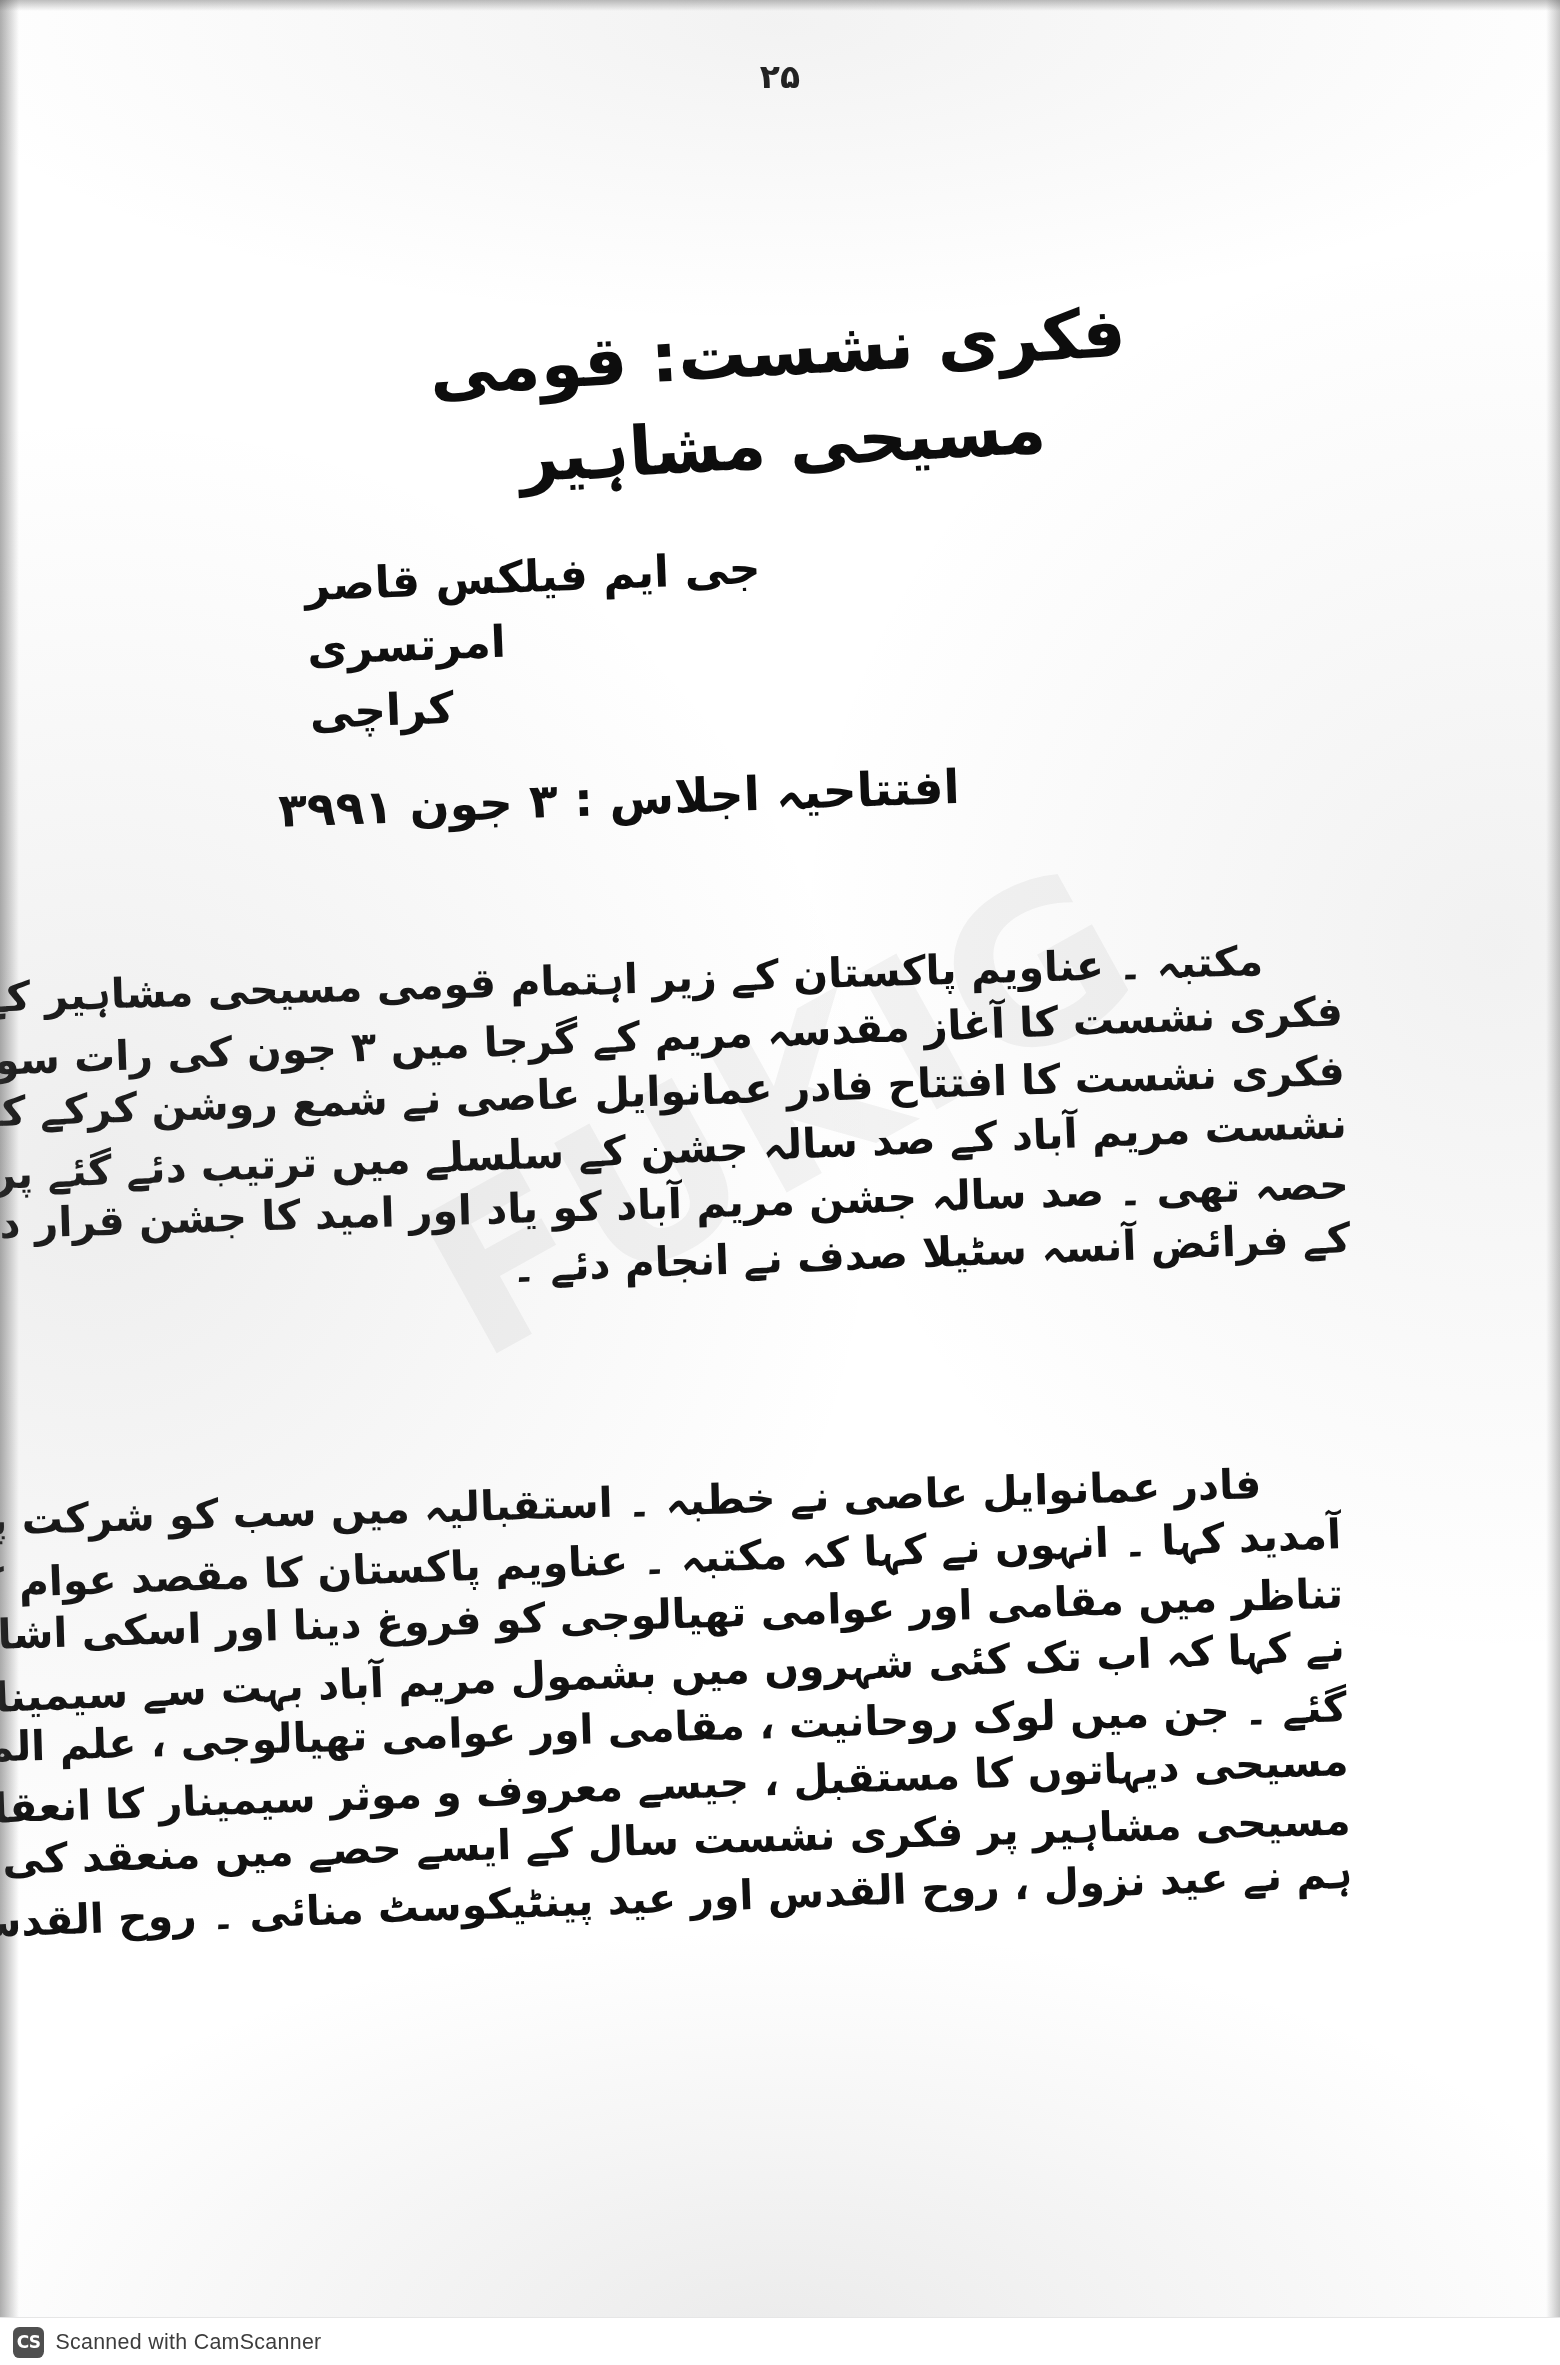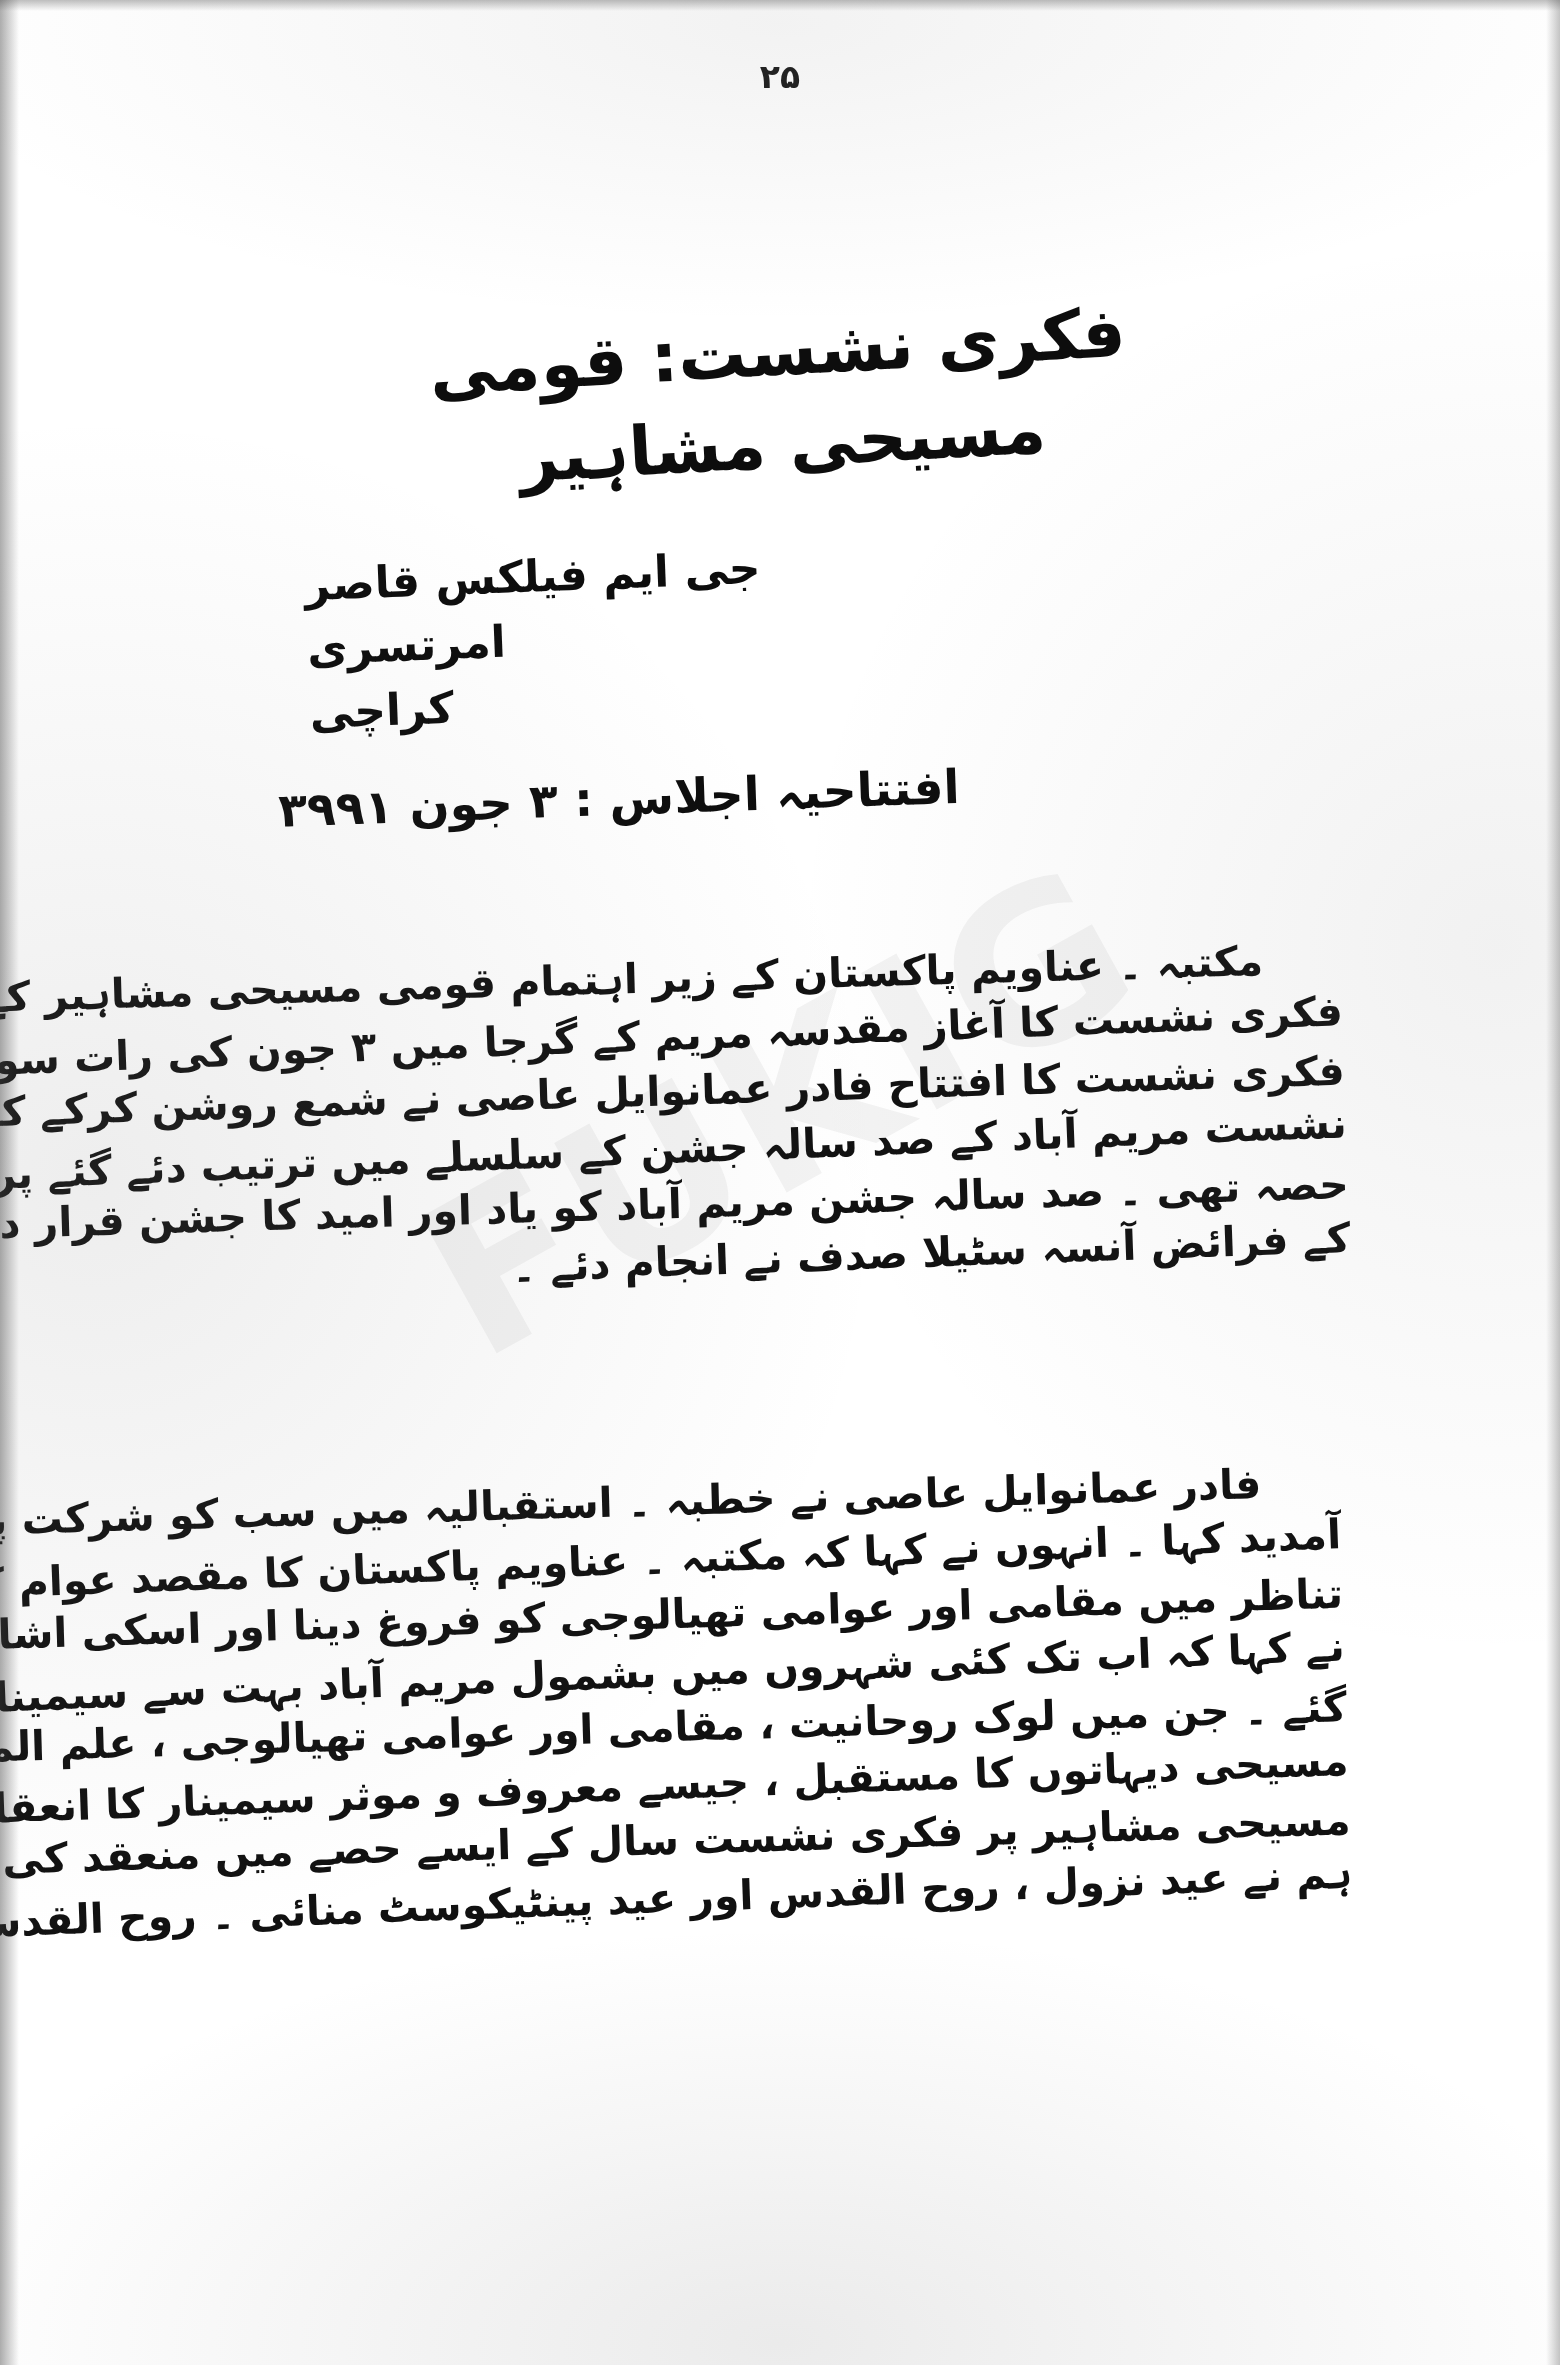--- a/index.html
+++ b/index.html
@@ -239,15 +239,19 @@
     <span class="ln">مسیحی دیہاتوں کا مستقبل ، جیسے معروف و موثر سیمینار کا انعقاد ہے ۔ اب قومی</span>
     <span class="ln">مسیحی مشاہیر پر فکری نشست سال کے ایسے حصے میں منعقد کی جارہی ہے جب</span>
     <span class="ln">ہم نے عید نزول ، روح القدس اور عید پینٹیکوسٹ منائی ۔ روح القدس کی</span>
   </div>
 
   <div class="scan-noise"></div>
   <div class="scan-left-edge"></div>
   <div class="scan-right-edge"></div>
   <div class="scan-top-edge"></div>
 
+  <div class="footer-bar">
+    <div class="cs-logo">CS</div>
+    <div class="cs-text">Scanned with CamScanner</div>
+  </div>
 
 </div>
 
 
 </body></html>

